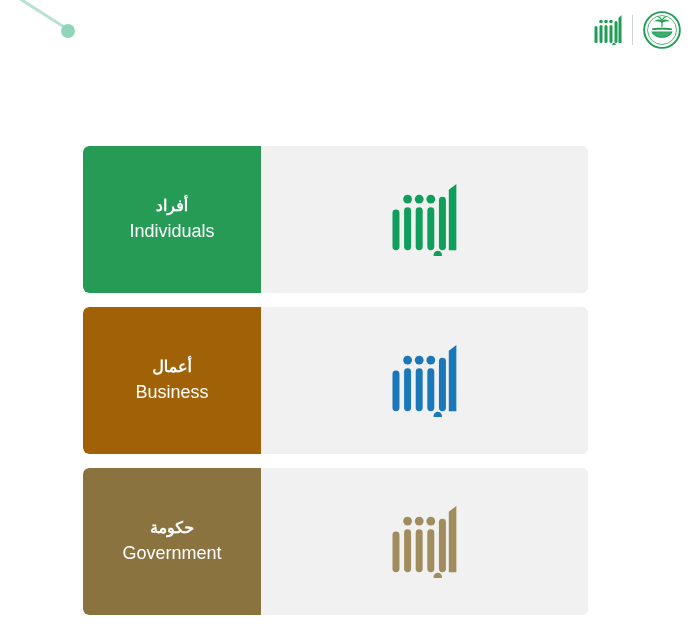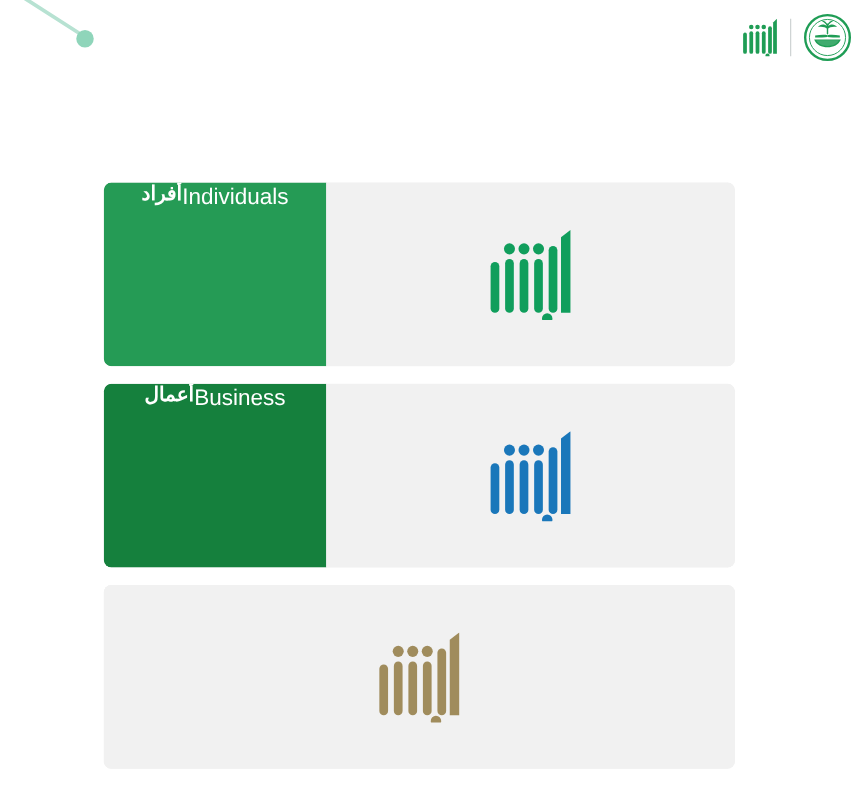--- a/index.html
+++ b/index.html
@@ -61,20 +61,22 @@
     display: flex;
     height: 147px;
     border-radius: 6px;
     overflow: hidden;
     background: #f1f1f1;
   }
   .card-label {
     width: 178px;
     flex: 0 0 178px;
     display: flex;
+    flex-direction: column;
+    align-items: center;
     justify-content: center;
     color: #ffffff;
     border-radius: 6px 0 0 6px;
   }
   .card-label .ar {
     font-size: 16px;
     font-weight: bold;
     line-height: 1.3;
     direction: rtl;
     margin-bottom: 3px;
@@ -161,21 +163,21 @@
           <circle cx="33" cy="13" r="3.8"></circle>
           <rect x="40" y="11" width="6" height="46" rx="3"></rect>
           <path d="M48.5 5 L55 0 L55 57 L48.5 57 Z"></path>
           <circle cx="39" cy="61" r="3.6"></circle>
         </g>
       </svg>
     </div>
   </div>
 
   <div class="card">
-    <div class="card-label" style="background:#15803d">
+    <div class="card-label" style="background:#a16207">
       <span class="ar">أعمال</span>
       <span class="en">Business</span>
     </div>
     <div class="card-logo">
       <svg width="66" height="72" viewBox="0 0 56 62" xmlns="http://www.w3.org/2000/svg">
         <g fill="#1a77ba">
           <rect x="0" y="22" width="6" height="35" rx="3"></rect>
           <rect x="10" y="20" width="6" height="37" rx="3"></rect>
           <circle cx="13" cy="13" r="3.8"></circle>
           <rect x="20" y="20" width="6" height="37" rx="3"></rect>
@@ -184,20 +186,24 @@
           <circle cx="33" cy="13" r="3.8"></circle>
           <rect x="40" y="11" width="6" height="46" rx="3"></rect>
           <path d="M48.5 5 L55 0 L55 57 L48.5 57 Z"></path>
           <circle cx="39" cy="61" r="3.6"></circle>
         </g>
       </svg>
     </div>
   </div>
 
   <div class="card">
+    <div class="card-label" style="background:#8b7340">
+      <span class="ar">حكومة</span>
+      <span class="en">Government</span>
+    </div>
     <div class="card-logo">
       <svg width="66" height="72" viewBox="0 0 56 62" xmlns="http://www.w3.org/2000/svg">
         <g fill="#a08c5c">
           <rect x="0" y="22" width="6" height="35" rx="3"></rect>
           <rect x="10" y="20" width="6" height="37" rx="3"></rect>
           <circle cx="13" cy="13" r="3.8"></circle>
           <rect x="20" y="20" width="6" height="37" rx="3"></rect>
           <circle cx="23" cy="13" r="3.8"></circle>
           <rect x="30" y="20" width="6" height="37" rx="3"></rect>
           <circle cx="33" cy="13" r="3.8"></circle>

